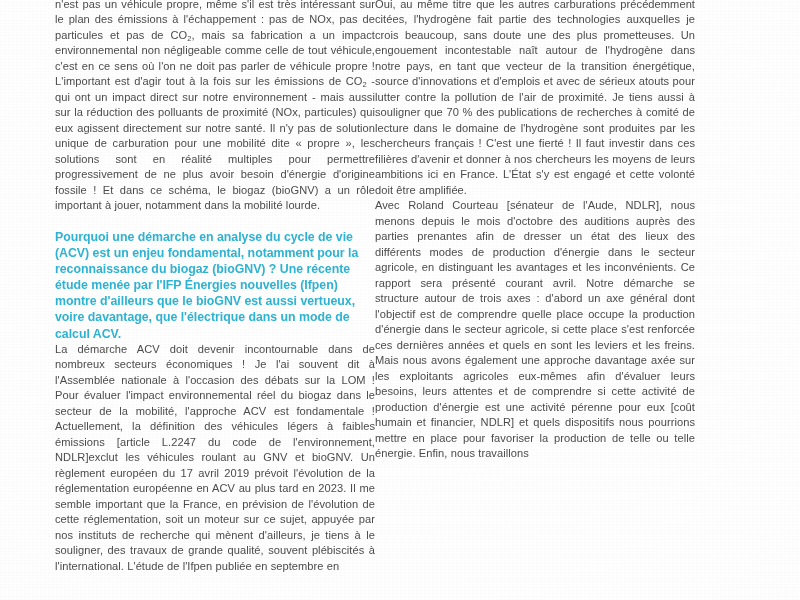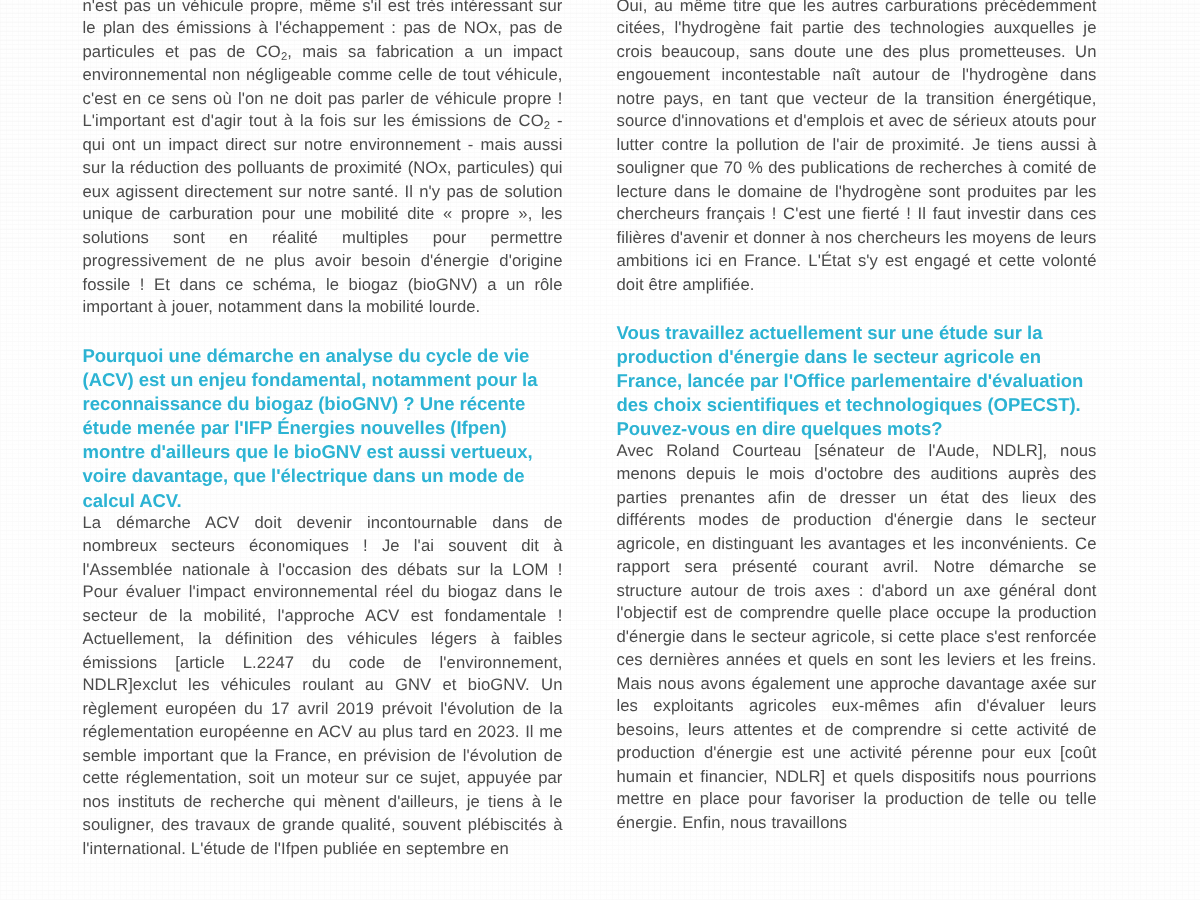--- a/index.html
+++ b/index.html
@@ -39,21 +39,21 @@
     mix-blend-mode: multiply;
   }
 
   .columns {
     position: absolute;
     left: 55px;
     top: 0;
     width: 690px;
     height: 600px;
     display: flex;
-    gap: 36px;
+    gap: 0;
   }
   .col {
     width: 320px;
     flex: 0 0 320px;
   }
 
   
   .body-text {
     font-size: 11.1px;
     line-height: 15.5px;
@@ -110,21 +110,20 @@
         <p class="body-text answer"><span>La démarche ACV doit devenir incontournable dans de nombreux secteurs économiques ! Je l'ai souvent dit à l'Assemblée nationale à l'occasion des débats sur la LOM ! Pour évaluer l'impact environnemental réel du biogaz dans le secteur de la mobilité, l'approche ACV est fondamentale ! Actuellement, la définition des véhicules légers à faibles émissions </span><span class="ital">[article L.2247 du code de l'environnement, NDLR]</span><span>exclut les véhicules roulant au GNV et bioGNV. Un règlement européen du 17 avril 2019 prévoit l'évolution de la réglementation européenne en ACV au plus tard en 2023. Il me semble important que la France, en prévision de l'évolution de cette réglementation, soit un moteur sur ce sujet, appuyée par nos instituts de recherche qui mènent d'ailleurs, je tiens à le souligner, des travaux de grande qualité, souvent plébiscités à l'international. L'étude de l'Ifpen publiée en septembre en</span></p>
 
       </div>
     </div>
 
     <div class="col">
       <div class="col-inner">
 
         <p class="body-text">Oui, au même titre que les autres carburations précédemment citées, l'hydrogène fait partie des technologies auxquelles je crois beaucoup, sans doute une des plus prometteuses. Un engouement incontestable naît autour de l'hydrogène dans notre pays, en tant que vecteur de la transition énergétique, source d'innovations et d'emplois et avec de sérieux atouts pour lutter contre la pollution de l'air de proximité. Je tiens aussi à souligner que 70 % des publications de recherches à comité de lecture dans le domaine de l'hydrogène sont produites par les chercheurs français ! C'est une fierté ! Il faut investir dans ces filières d'avenir et donner à nos chercheurs les moyens de leurs ambitions ici en France. L'État s'y est engagé et cette volonté doit être amplifiée.</p>
 
-        <p class="question gap-before-q">Vous travaillez actuellement sur une étude sur la production d'énergie dans le secteur agricole en France, lancée par l'Office parlementaire d'évaluation des choix scientifiques et technologiques (OPECST). Pouvez-vous en dire quelques mots?</p>
 
         <p class="body-text answer"><span>Avec Roland Courteau </span><span class="ital">[sénateur de l'Aude, NDLR]</span><span>, nous menons depuis le mois d'octobre des auditions auprès des parties prenantes afin de dresser un état des lieux des différents modes de production d'énergie dans le secteur agricole, en distinguant les avantages et les inconvénients. Ce rapport sera présenté courant avril. Notre démarche se structure autour de trois axes : d'abord un axe général dont l'objectif est de comprendre quelle place occupe la production d'énergie dans le secteur agricole, si cette place s'est renforcée ces dernières années et quels en sont les leviers et les freins. Mais nous avons également une approche davantage axée sur les exploitants agricoles eux-mêmes afin d'évaluer leurs besoins, leurs attentes et de comprendre si cette activité de production d'énergie est une activité pérenne pour eux </span><span class="ital">[coût humain et financier, NDLR]</span><span> et quels dispositifs nous pourrions mettre en place pour favoriser la production de telle ou telle énergie. Enfin, nous travaillons</span></p>
 
       </div>
     </div>
 
   </div>
 
   <div class="grain"></div>
 </div>

